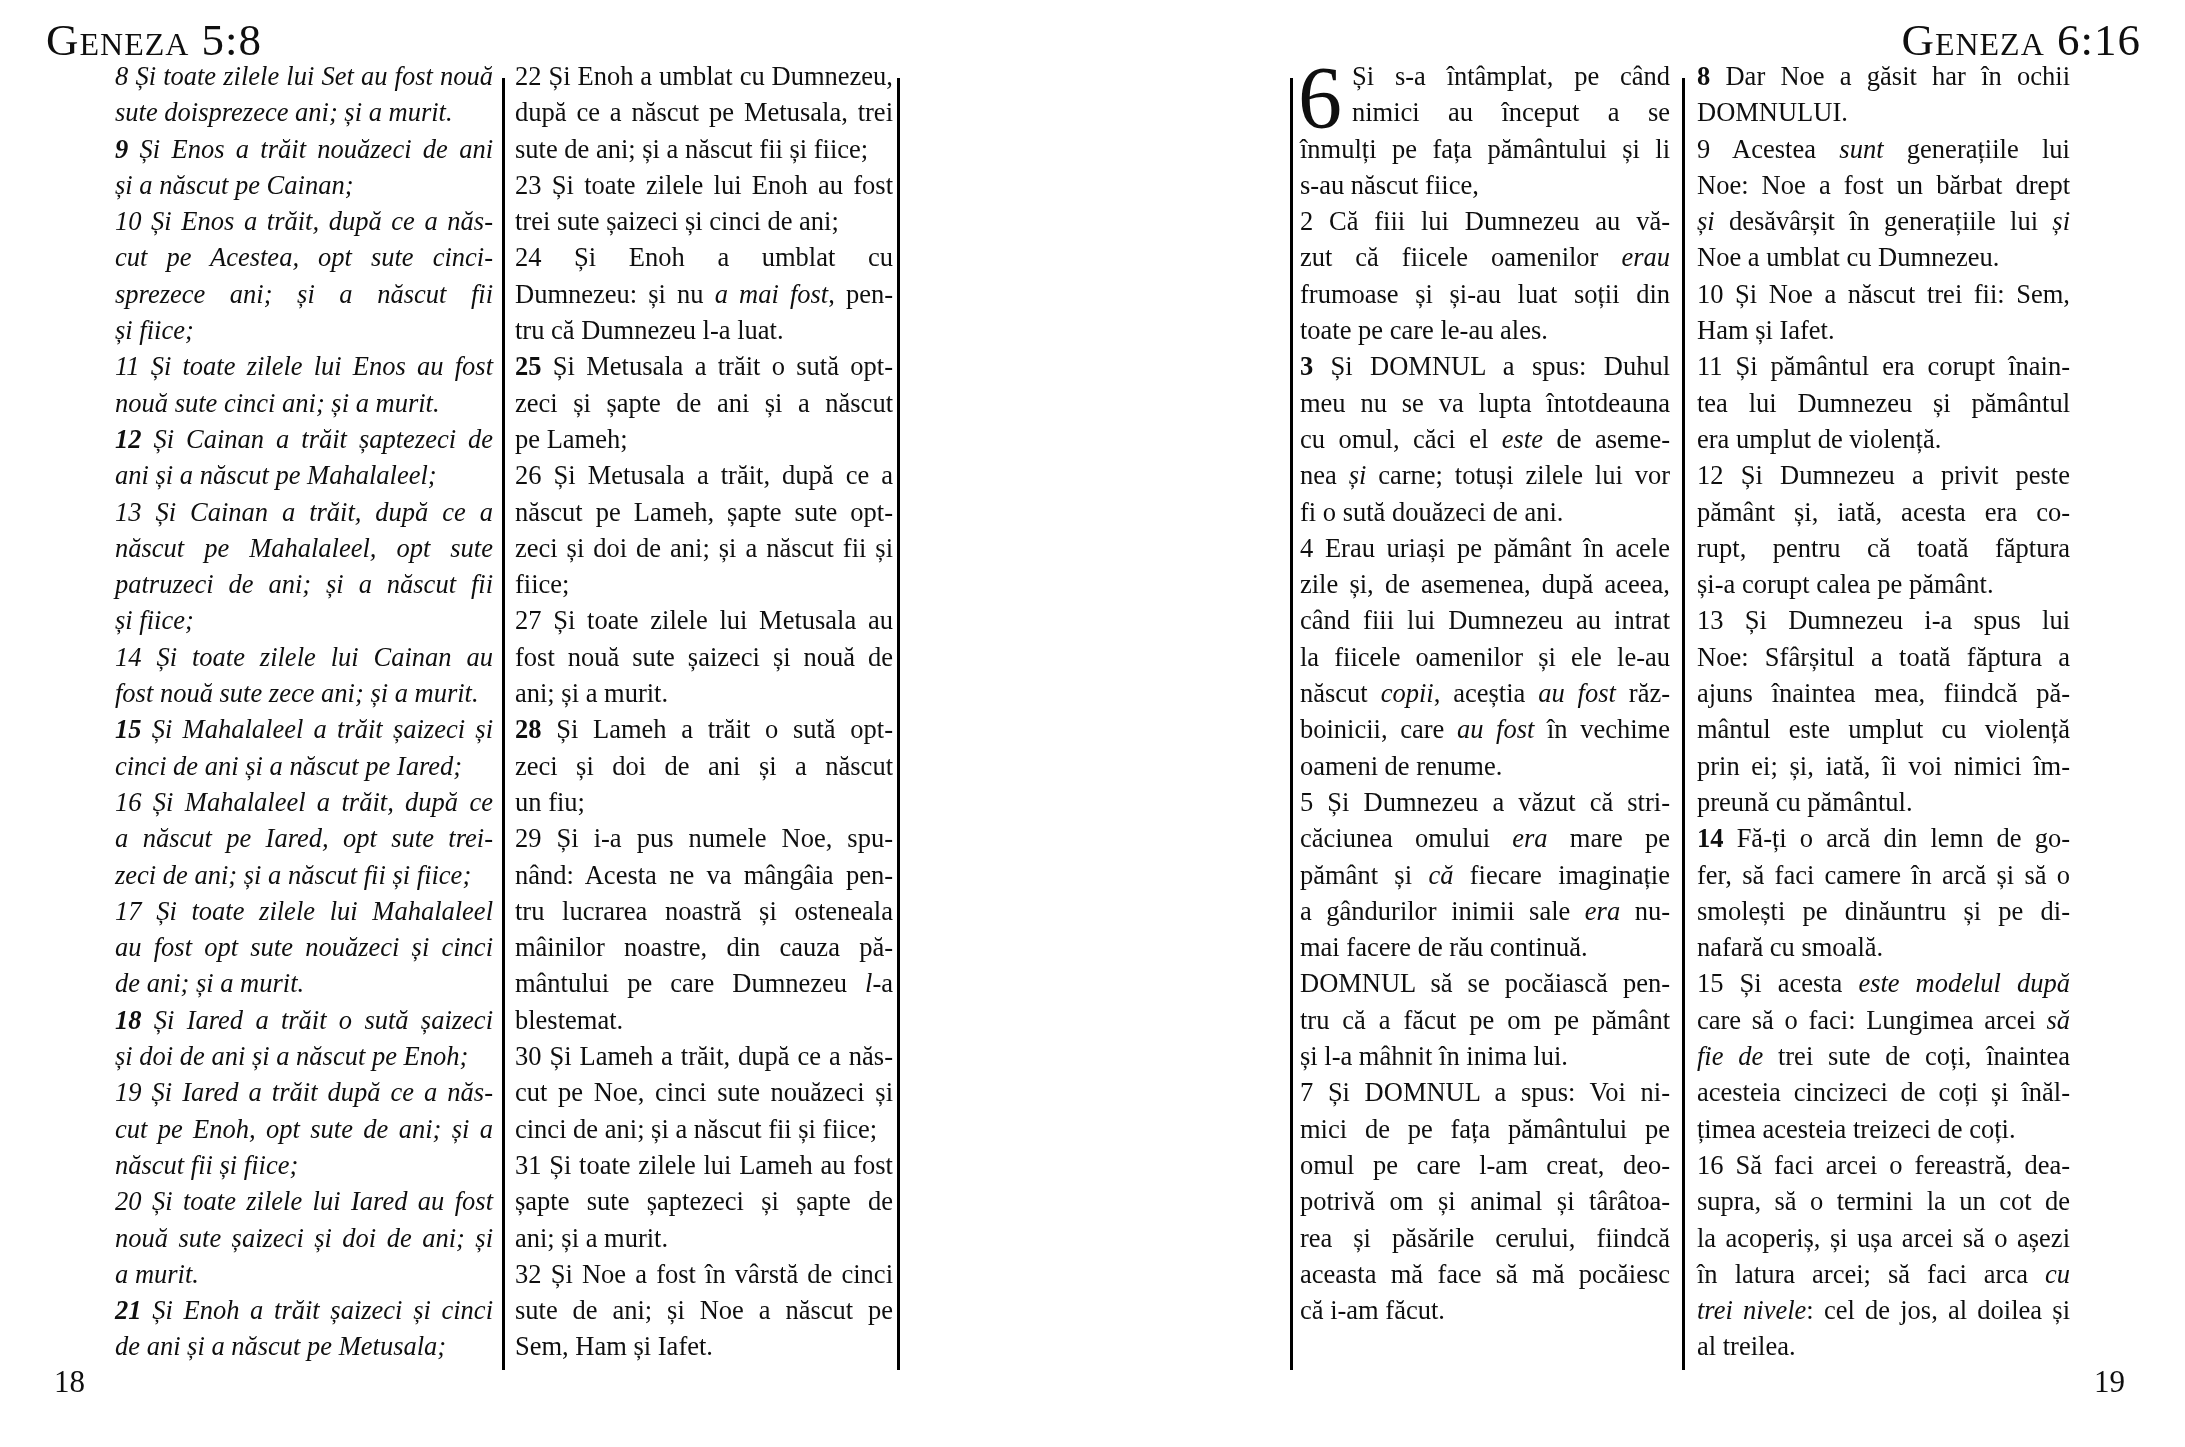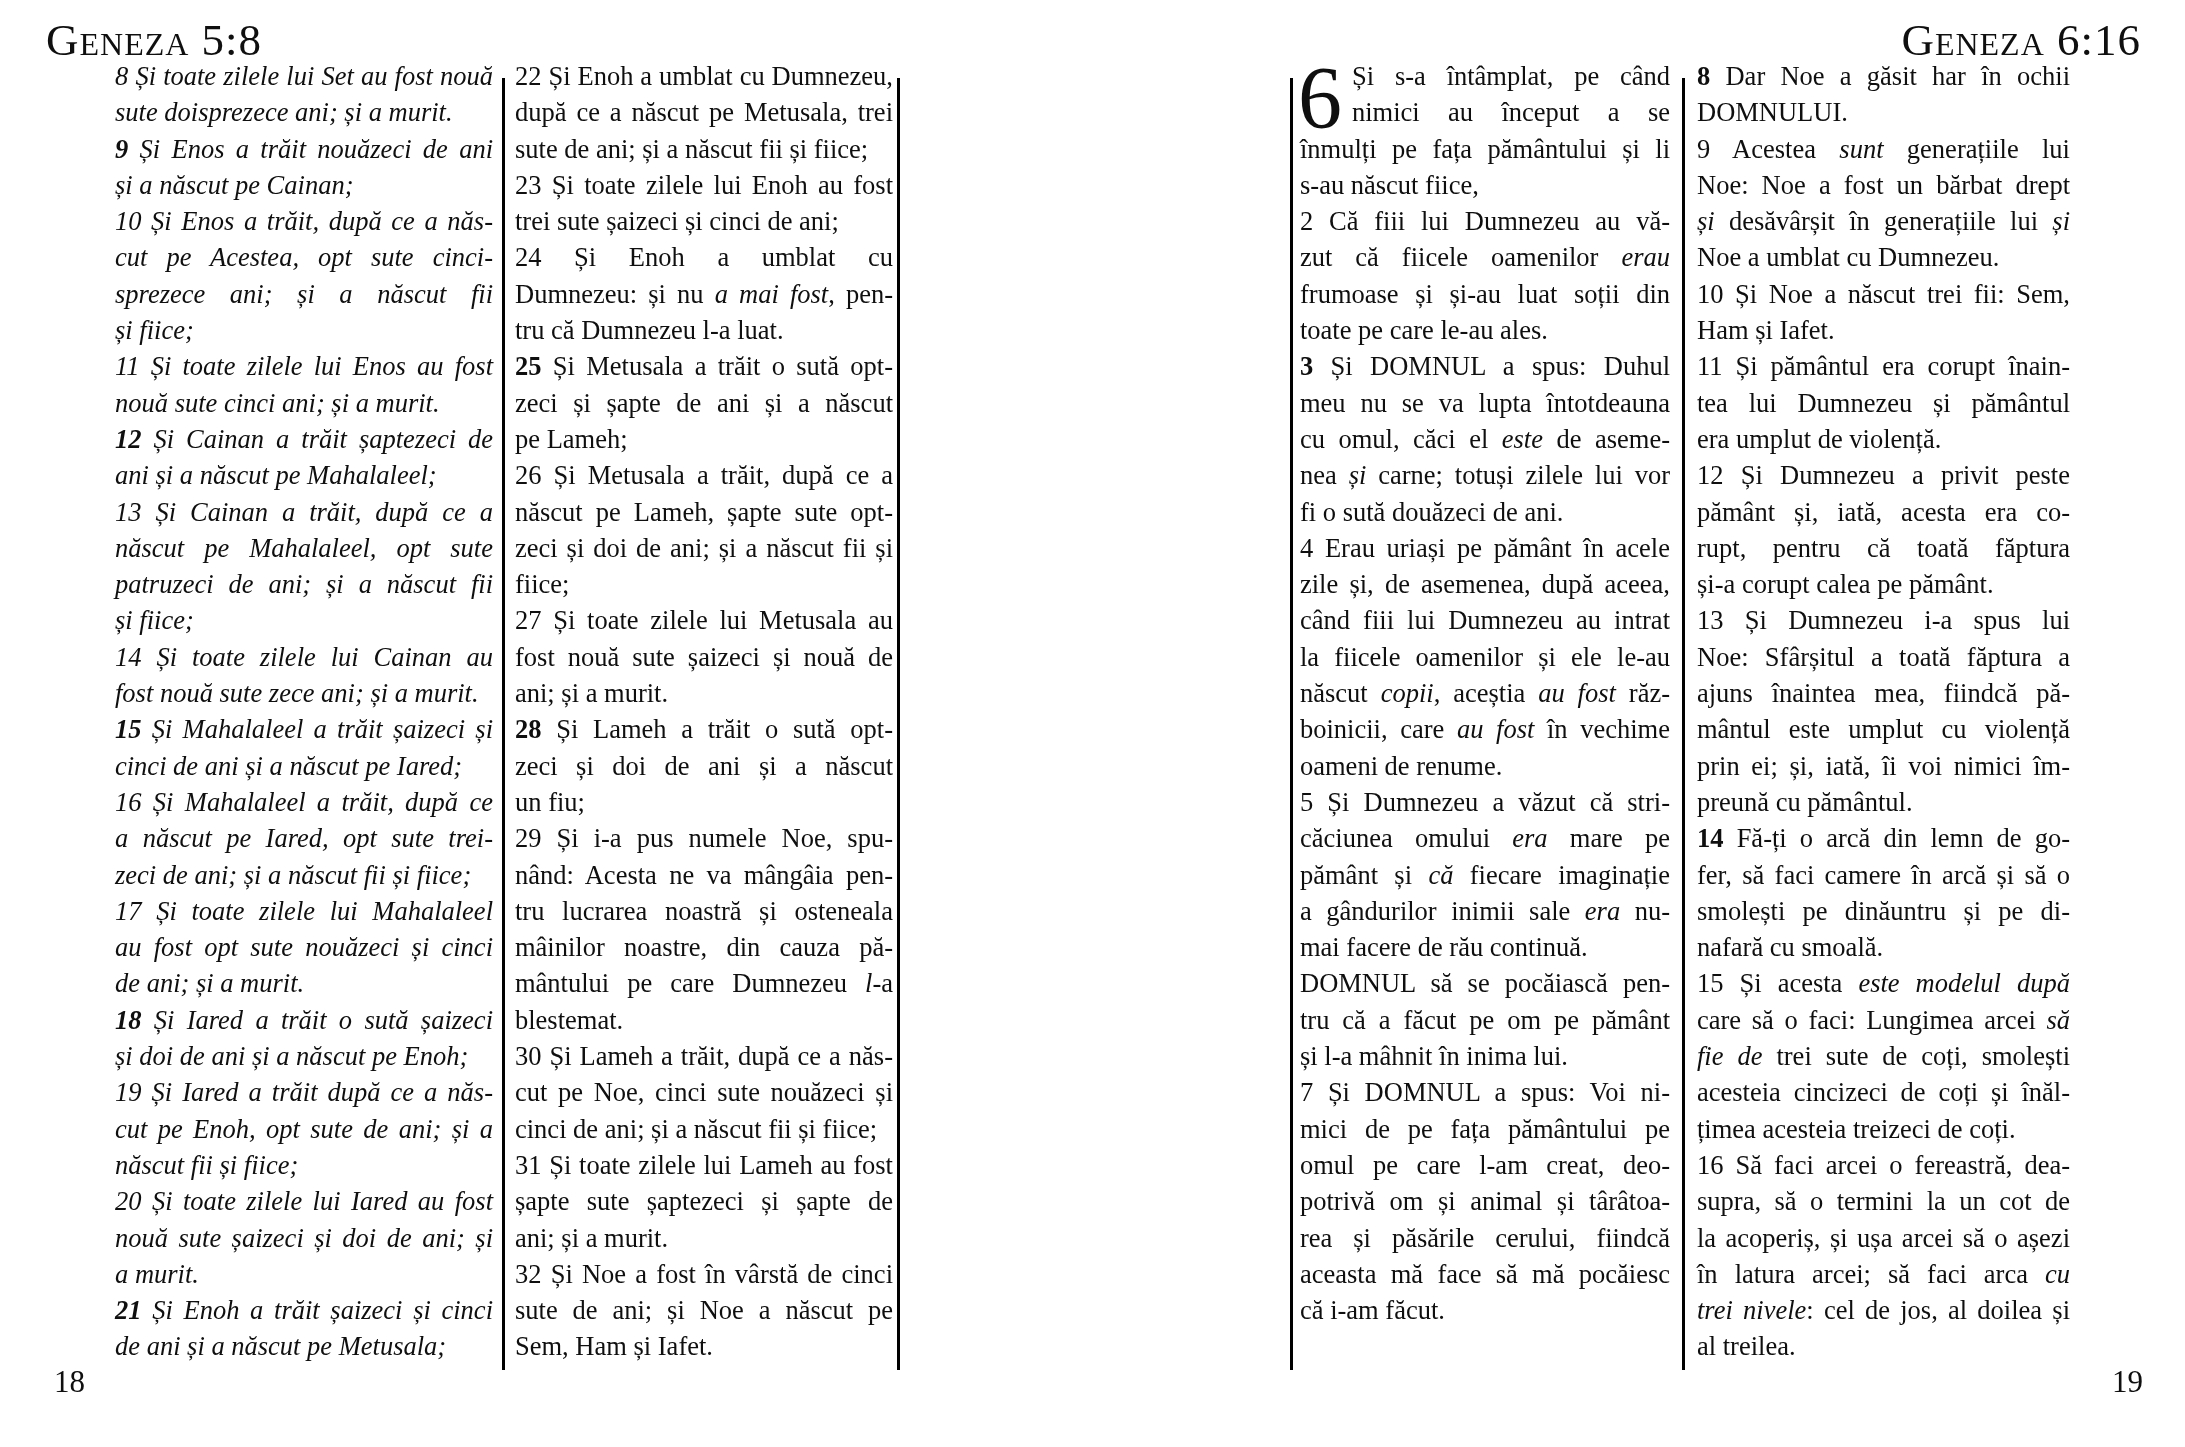--- a/index.html
+++ b/index.html
@@ -18,21 +18,21 @@
     font-size:45px; line-height:1.1;
     font-variant:small-caps; letter-spacing:1px;
     color:var(--text); white-space:nowrap;
   }
   .running-head.left{left:46px;}
   .running-head.right{right:44px; text-align:center;}
   .page-number{
     position:absolute; top:1364px; font-size:31px; color:var(--text);
   }
   .page-number.left{left:54px;}
-  .page-number.right{right:42px; text-align:right;}
+  .page-number.right{right:60px; text-align:right;}
   .col{
     position:absolute; top:58px;
     font-size:26.5px; line-height:36.3px;
     text-rendering:optimizeLegibility;
   }
   #col-1{left:115px; width:378px;font-style:italic;}
   #col-2{left:515px; width:378px;}
   #col-3{left:1300px; width:370px;}
   #col-4{left:1697px; width:373px;}
   .line{
@@ -200,21 +200,21 @@
       <div class="line j"><span>ajuns înaintea mea, fiindcă pă-</span></div>
       <div class="line j"><span>mântul este umplut cu violență</span></div>
       <div class="line j"><span>prin ei; și, iată, îi voi nimici îm-</span></div>
       <div class="line"><span>preună cu pământul.</span></div>
       <div class="line j"><b>14</b><span> Fă-ți o arcă din lemn de go-</span></div>
       <div class="line j"><span>fer, să faci camere în arcă și să o</span></div>
       <div class="line j"><span>smolești pe dinăuntru și pe di-</span></div>
       <div class="line"><span>nafară cu smoală.</span></div>
       <div class="line j"><span>15 Și acesta </span><i>este modelul după</i></div>
       <div class="line j"><span>care să o faci: Lungimea arcei </span><i>să</i></div>
-      <div class="line j"><i>fie de</i><span> trei sute de coți, smolești</span></div>
+      <div class="line j"><i>fie de</i><span> trei sute de coți, înaintea</span></div>
       <div class="line j"><span>acesteia cincizeci de coți și înăl-</span></div>
       <div class="line"><span>țimea acesteia treizeci de coți.</span></div>
       <div class="line j"><span>16 Să faci arcei o fereastră, dea-</span></div>
       <div class="line j"><span>supra, să o termini la un cot de</span></div>
       <div class="line j"><span>la acoperiș, și ușa arcei să o așezi</span></div>
       <div class="line j"><span>în latura arcei; să faci arca </span><i>cu</i></div>
       <div class="line j"><i>trei nivele</i><span>: cel de jos, al doilea și</span></div>
       <div class="line"><span>al treilea.</span></div>
     </div>
 

